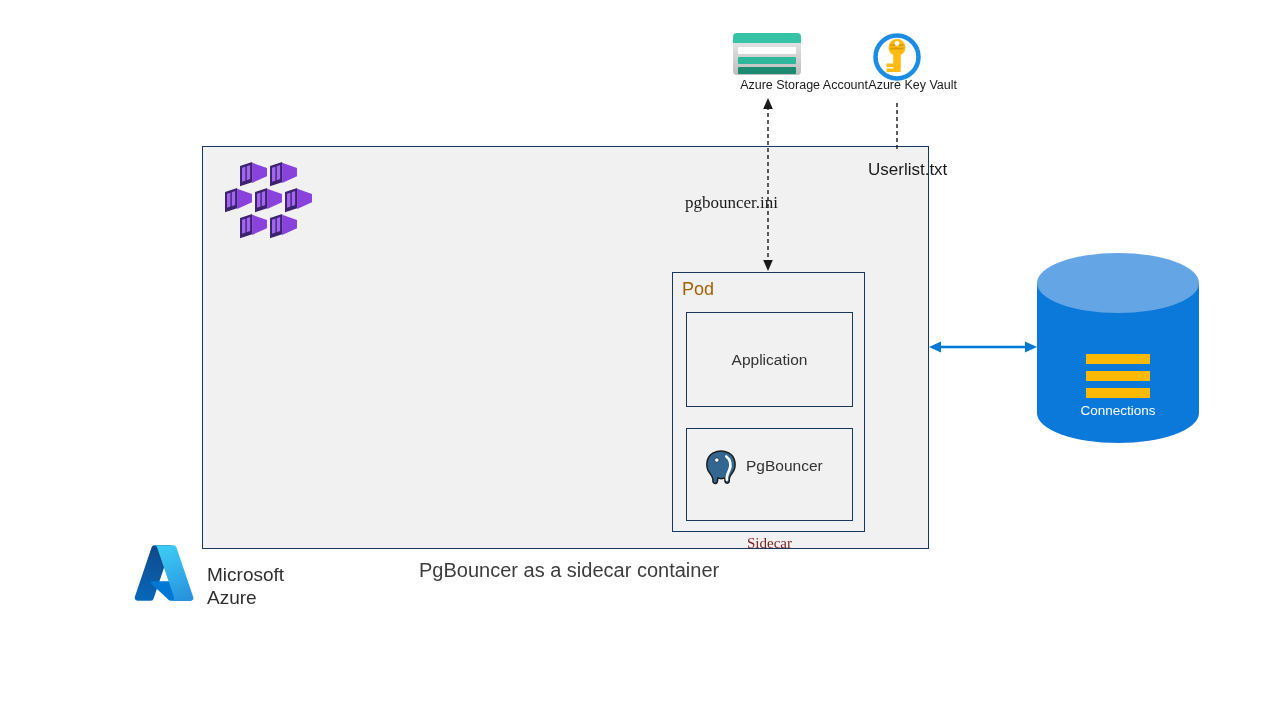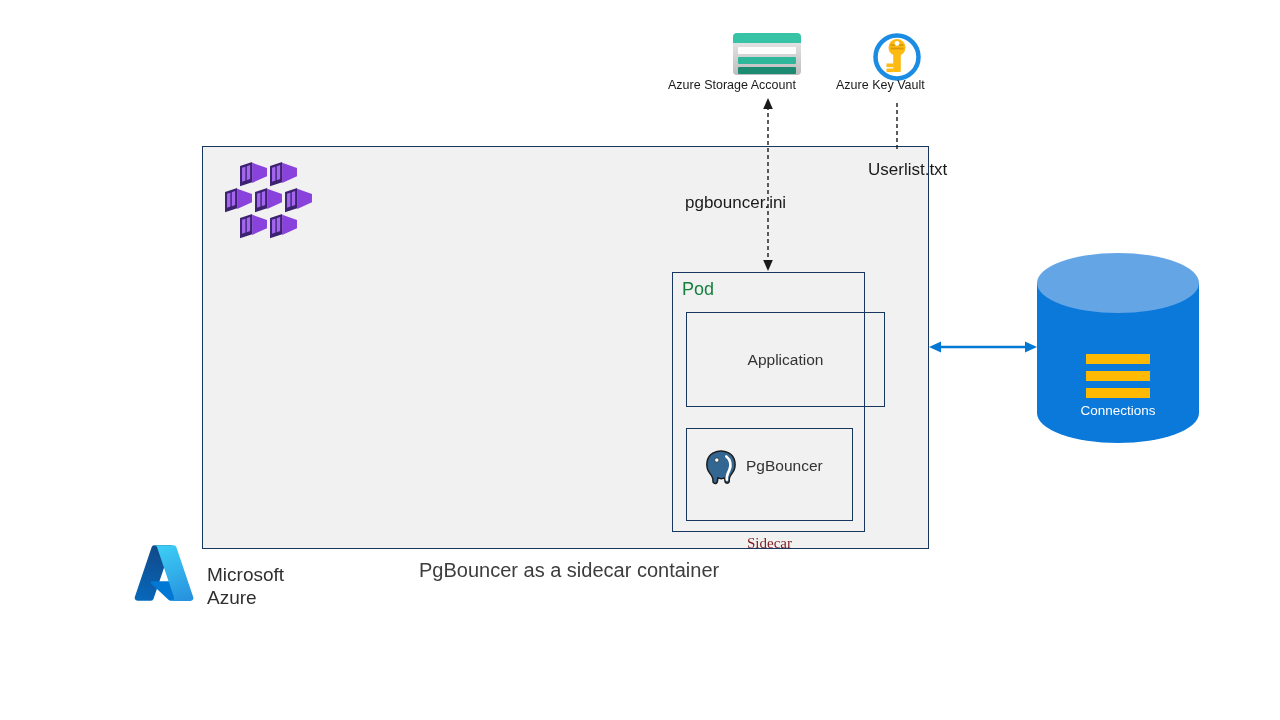--- a/index.html
+++ b/index.html
@@ -27,43 +27,43 @@
 
   
   .aks-icon{left:222px;top:158px;width:96px;height:84px;z-index:2;}
   .aks-icon svg{position:absolute;width:31px;height:27px;}
 
   
   .pv-box{left:684px;top:155px;width:170px;height:30px;background:var(--pv-blue);z-index:4;
     display:flex;align-items:center;justify-content:center;color:#fff;font-size:12.5px;}
   .file-label{z-index:4;font-size:17px;color:var(--ink);}
   .userlist{left:868px;top:160px;}
-  .pgbini{left:685px;top:193px;}
+  .pgbini{left:685px;top:193px;font-family:Liberation Serif, serif;}
 
   
   .pod-box{left:672px;top:272px;width:193px;height:260px;border:1.5px solid var(--navy);z-index:2;}
-  .pod-label{position:absolute;left:9px;top:6px;font-size:18px;color:#15803d;}
-  .app-box{left:686px;top:312px;width:199px;height:95px;border:1.3px solid var(--navy);z-index:3;
+  .pod-label{position:absolute;left:9px;top:6px;font-size:18px;color:#a16207;}
+  .app-box{left:686px;top:312px;width:167px;height:95px;border:1.3px solid var(--navy);z-index:3;
     display:flex;align-items:center;justify-content:center;font-size:15.5px;color:#333;}
   .pgb-box{left:686px;top:428px;width:167px;height:93px;border:1.3px solid var(--navy);z-index:3;
     display:flex;flex-direction:column;gap:48px;}
   .pgb-row{display:flex;align-items:center;gap:9px;margin:16px 0 0 12px;}
   .pgb-row .lbl{font-size:15.5px;color:#333;}
   .pgb-sub{margin-top:auto;margin-bottom:7px;text-align:center;font-size:15px;color:#7f1d1d;font-family:Liberation Serif, serif;}
 
   
   .storage-icon{left:733px;top:33px;width:68px;height:42px;border-radius:4px;
     background:linear-gradient(#ededed,#bdbdbd);z-index:2;overflow:hidden;}
   .storage-band{position:absolute;left:0;top:0;width:100%;height:10px;background:#37c3a6;}
   .storage-bar{position:absolute;left:5px;width:58px;height:7px;border-radius:1px;}
   .sb1{top:14px;background:#fdfdfd;}
   .sb2{top:24px;background:#2eb79b;}
   .sb3{top:34px;background:#1d8a72;}
   .kv-icon{left:872px;top:32px;z-index:2;}
-  .icon-label{z-index:2;font-size:12.5px;color:var(--ink);text-align:left;}
+  .icon-label{z-index:2;font-size:12.5px;color:var(--ink);text-align:right;}
   .storage-label{left:668px;top:78px;width:200px;}
   .kv-label{left:836px;top:78px;width:121px;}
 
   
   .cylinder{left:1037px;top:253px;width:162px;height:190px;z-index:2;}
   .cyl-title{position:absolute;left:0;top:56px;width:162px;text-align:center;color:#fff;font-size:25px;}
   .cyl-bars{position:absolute;left:49px;top:101px;}
   .cyl-bar{width:64px;height:10px;background:var(--gold);margin-bottom:7px;}
   .cyl-sub{position:absolute;left:0;top:150px;width:162px;text-align:center;color:#fff;font-size:13.5px;}
 

